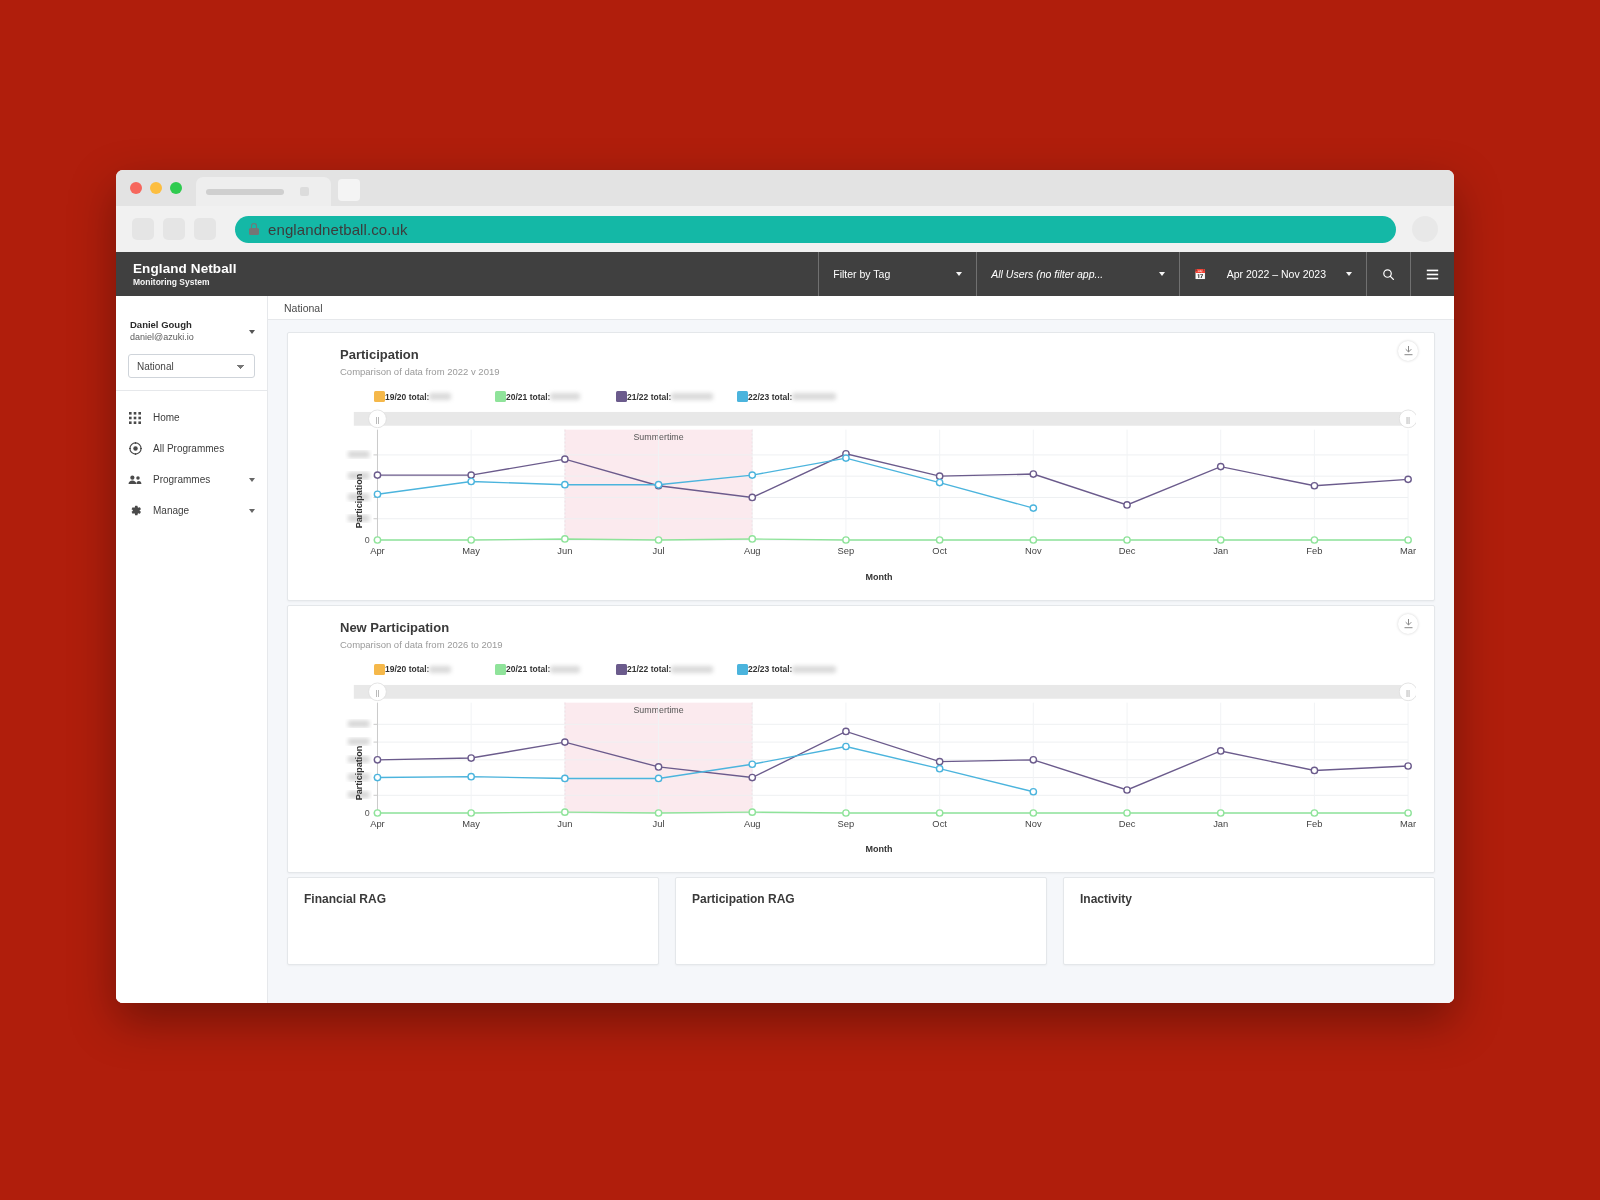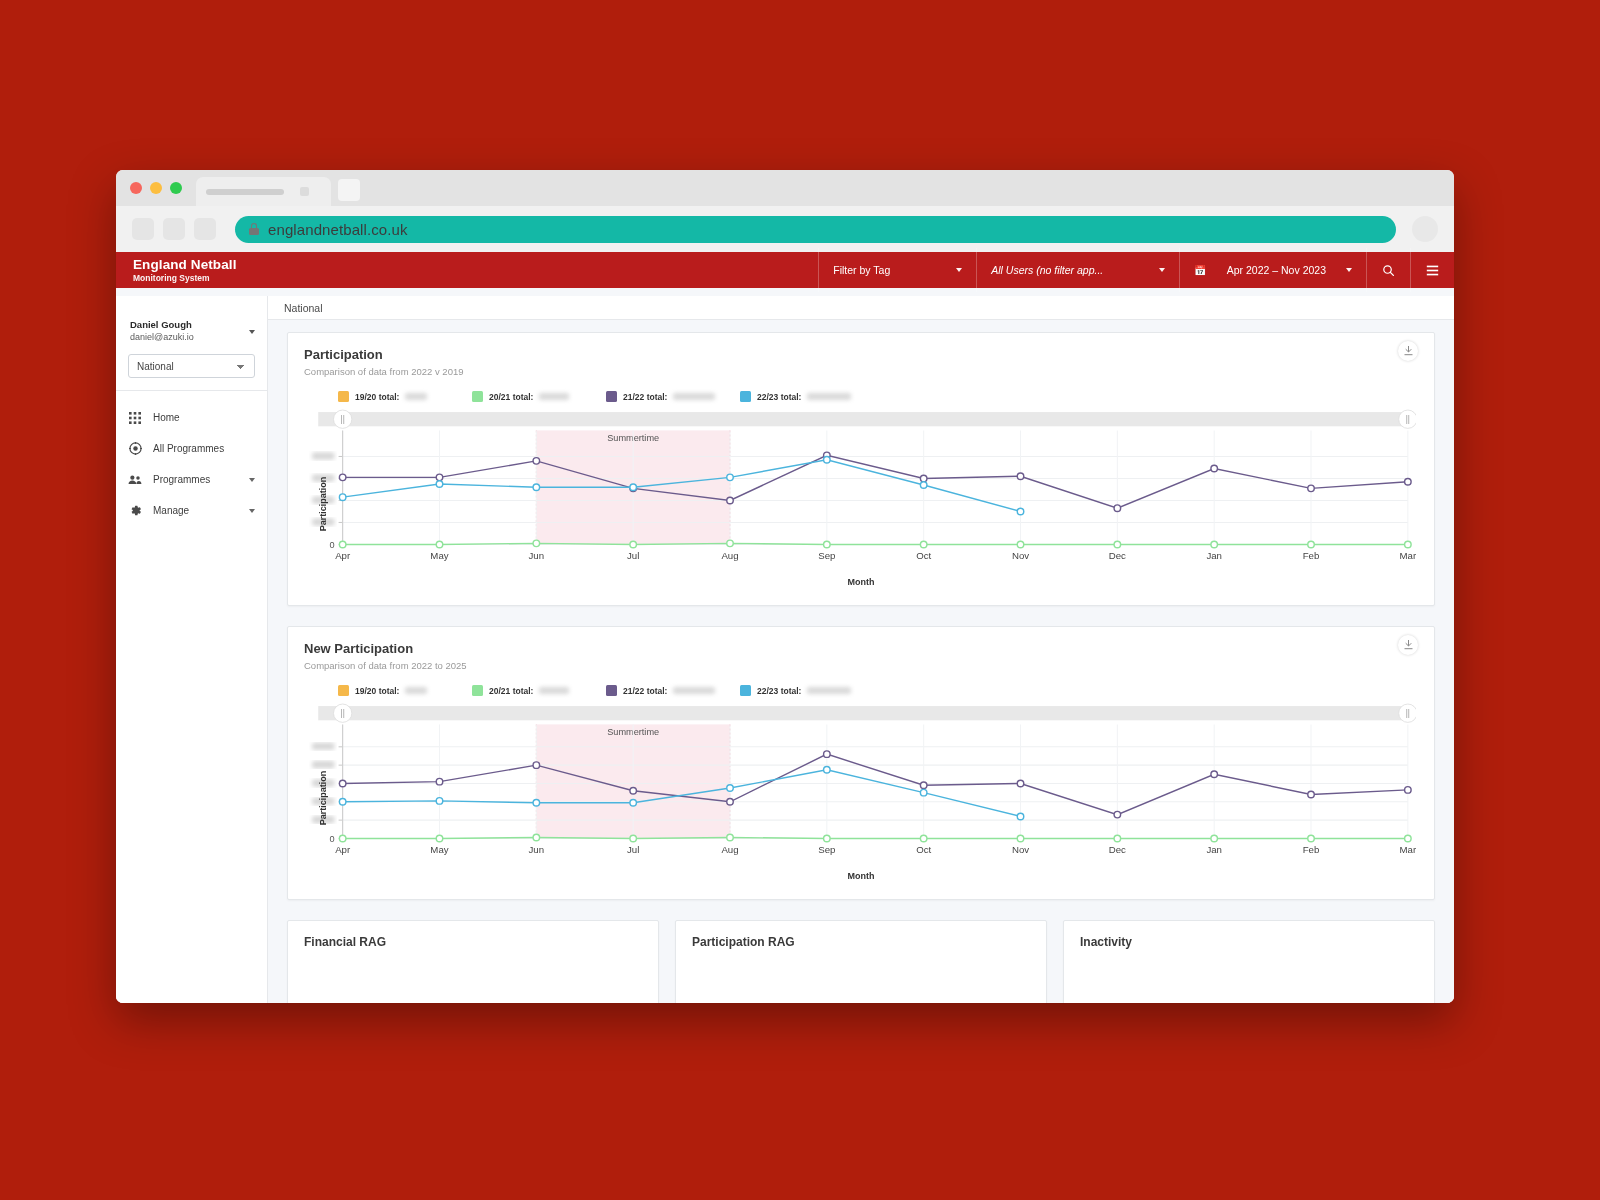--- a/index.html
+++ b/index.html
@@ -73,22 +73,22 @@
   .lock-icon .body { position: absolute; bottom: 0; width: 10px; height: 7px; background: #757575; border-radius: 1.5px; }
   .lock-icon .shackle { position: absolute; top: 0; left: 2px; width: 6px; height: 6px; border: 1.6px solid #757575; border-bottom: none; border-radius: 3px 3px 0 0; }
   #url-text { font-size: 15px; color: #3c3c3c; letter-spacing: 0.1px; }
   .profile-ghost { width: 26px; height: 26px; border-radius: 50%; background: #e8e8e8; flex: 0 0 auto; }
 
   
   #app { position: relative; height: 751px; background: #f5f7fa; }
 
   
   #app-nav {
-    height: 36px;
-    background: #b91c1c;
+    height: 44px;
+    background: #404040;
     display: flex; align-items: center;
     color: #fff;
   }
   #brand { padding-left: 17px; width: 152px; }
   #brand-title { font-size: 13.5px; font-weight: bold; line-height: 15px; letter-spacing: 0.1px; }
   #brand-sub { font-size: 8.5px; font-weight: bold; line-height: 12px; opacity: 0.95; }
   #nav-spacer { flex: 1 1 auto; }
   .nav-ctl {
     height: 44px;
     display: flex; align-items: center;
@@ -156,29 +156,30 @@
     position: absolute; left: 152px; top: 68px; right: 0; bottom: 0;
     background: #f5f7fa;
     overflow: hidden;
     padding: 12px 19px 0 19px;
   }
   .card {
     background: #ffffff;
     border: 1px solid #e4e7ea;
     border-radius: 2px;
     box-shadow: 0 1px 2px rgba(0,0,0,0.04);
-    margin-bottom: 20px;
+    margin-bottom: 4px;
     position: relative;
+    padding-left: 36px;
   }
   .card-title { font-size: 13px; font-weight: bold; color: #3a3a3a; padding: 14px 16px 0 16px; }
   .card-sub { font-size: 9.5px; color: #9a9a9a; padding: 4px 16px 0 16px; }
 
   
   .legend { display: flex; padding: 14px 0 0 50px; gap: 0; align-items: center; }
-  .legend-item { display: flex; align-items: center; gap: 6px; width: 134px; }
+  .legend-item { display: flex; align-items: center; width: 121px; }
   .legend-swatch { width: 11px; height: 11px; border-radius: 1.5px; }
   .legend-label { font-size: 8.5px; color: #333; font-weight: bold; white-space: nowrap; }
   .legend-blur { height: 7px; border-radius: 2px; background: #d9d9d9; filter: blur(2.2px); }
 
   
   .chart-area { position: relative; padding: 6px 18px 8px 18px; }
   .chart-svg { display: block; width: 100%; }
   .y-axis-title {
     position: absolute; left: 8px; top: 50%;
     transform: translateY(-50%) rotate(-90deg);
@@ -481,21 +482,21 @@
               <circle cx="511.45454545454544" cy="50.84" r="3.2" fill="#fff" stroke="#4bb4dd" stroke-width="1.4"></circle>
               <circle cx="606.5454545454545" cy="75.67999999999999" r="3.2" fill="#fff" stroke="#4bb4dd" stroke-width="1.4"></circle>
               <circle cx="701.6363636363636" cy="101.6" r="3.2" fill="#fff" stroke="#4bb4dd" stroke-width="1.4"></circle>
             </svg>
           <div class="x-axis-title">Month</div>
         </div>
       </div>
 
       <div class="card">
         <div class="card-title">New Participation</div>
-        <div class="card-sub">Comparison of data from 2022 to 2025</div>
+        <div class="card-sub">Comparison of data from 2026 to 2019</div>
         <div class="legend">
           <div class="legend-item">
             <span class="legend-swatch" style="background:#f5b84a"></span>
             <span class="legend-label">19/20  total:</span>
             <span class="legend-blur" style="width:22px"></span>
           </div>
           <div class="legend-item">
             <span class="legend-swatch" style="background:#8fe39a"></span>
             <span class="legend-label">20/21  total:</span>
             <span class="legend-blur" style="width:30px"></span>

